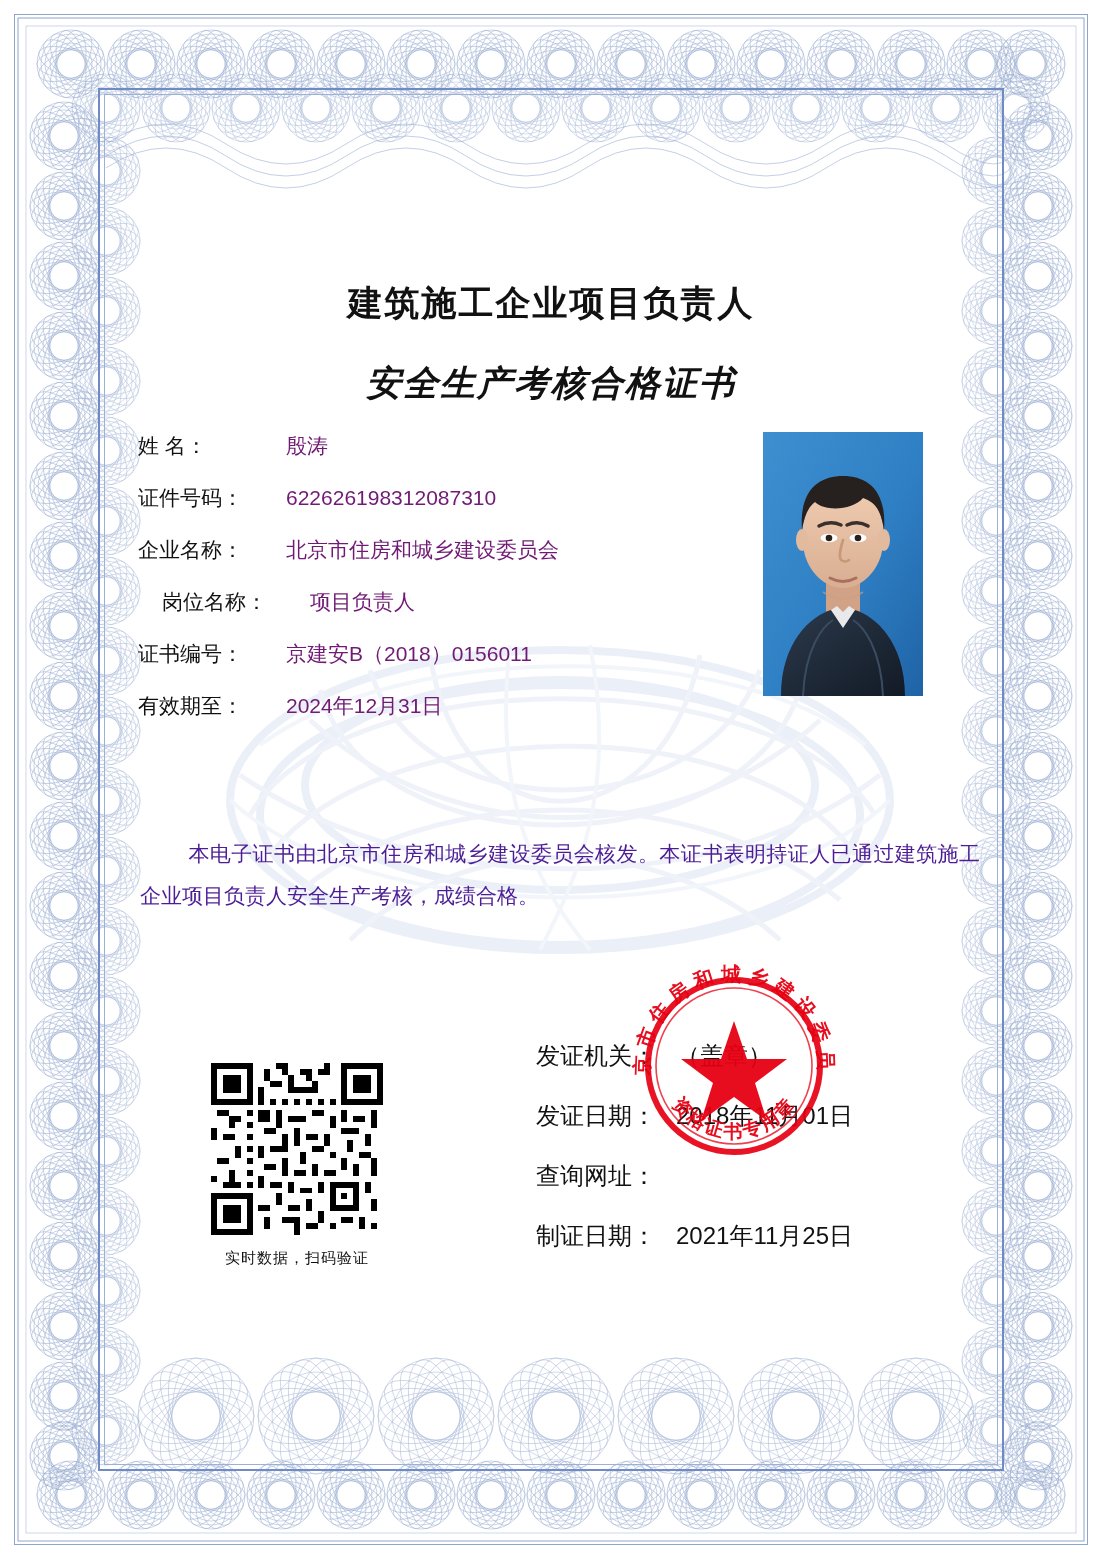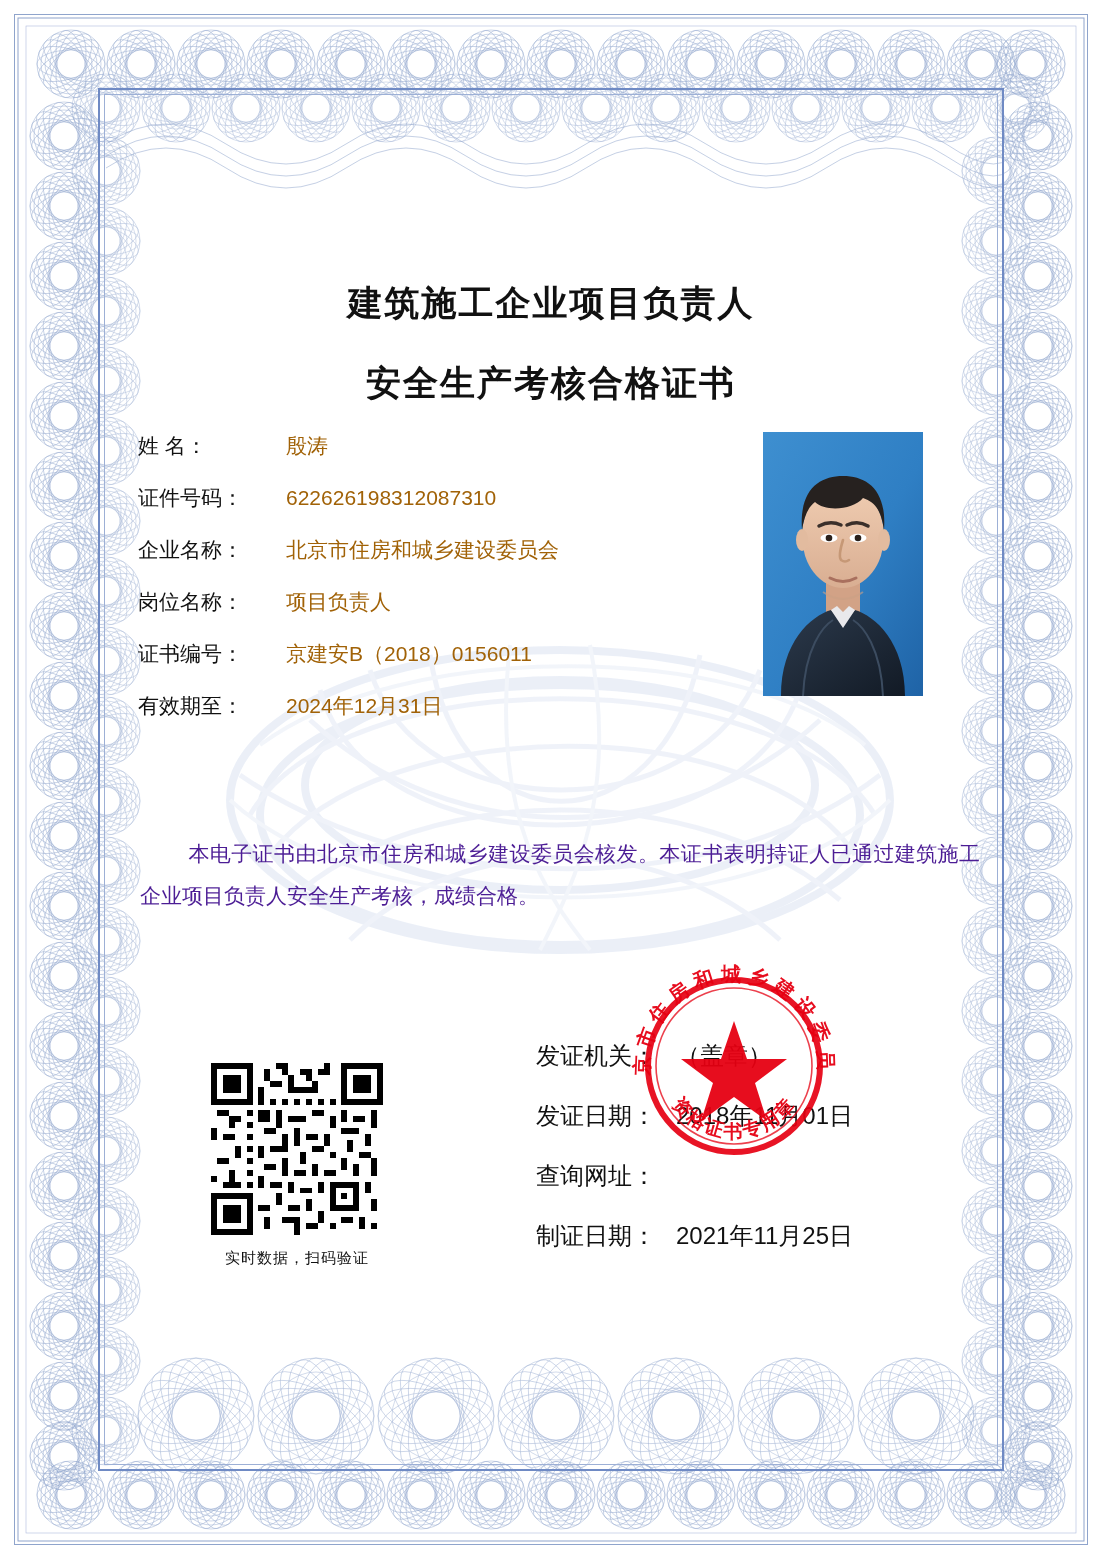--- a/index.html
+++ b/index.html
@@ -77,48 +77,50 @@
   }
   .title-line {
     font-family: "DejaVu Sans", "Liberation Sans", sans-serif;
     font-weight: bold;
     font-size: 35px;
     letter-spacing: 2px;
     color: #111111;
   }
   .title-line.second {
     margin-top: 33px;
+    font-style: italic;
   }
 
   
   .fields {
     position: absolute;
     left: 138px;
     top: 432px;
     width: 620px;
   }
   .field-row {
     display: flex;
     align-items: baseline;
     margin-bottom: 24px;
     font-size: 21px;
     color: #111111;
   }
   .field-row.gap {
     margin-top: 18px;
+    margin-left: 24px;
   }
   .field-label {
     width: 148px;
     flex: 0 0 148px;
     letter-spacing: 0px;
     color: #111111;
   }
   .field-value {
     flex: 1 1 auto;
-    color: #a16207;
+    color: #701a75;
   }
 
   
   .photo {
     position: absolute;
     left: 763px;
     top: 432px;
     width: 160px;
     height: 264px;
     background: linear-gradient(180deg, #2f7fc4 0%, #2f7fc4 100%);

